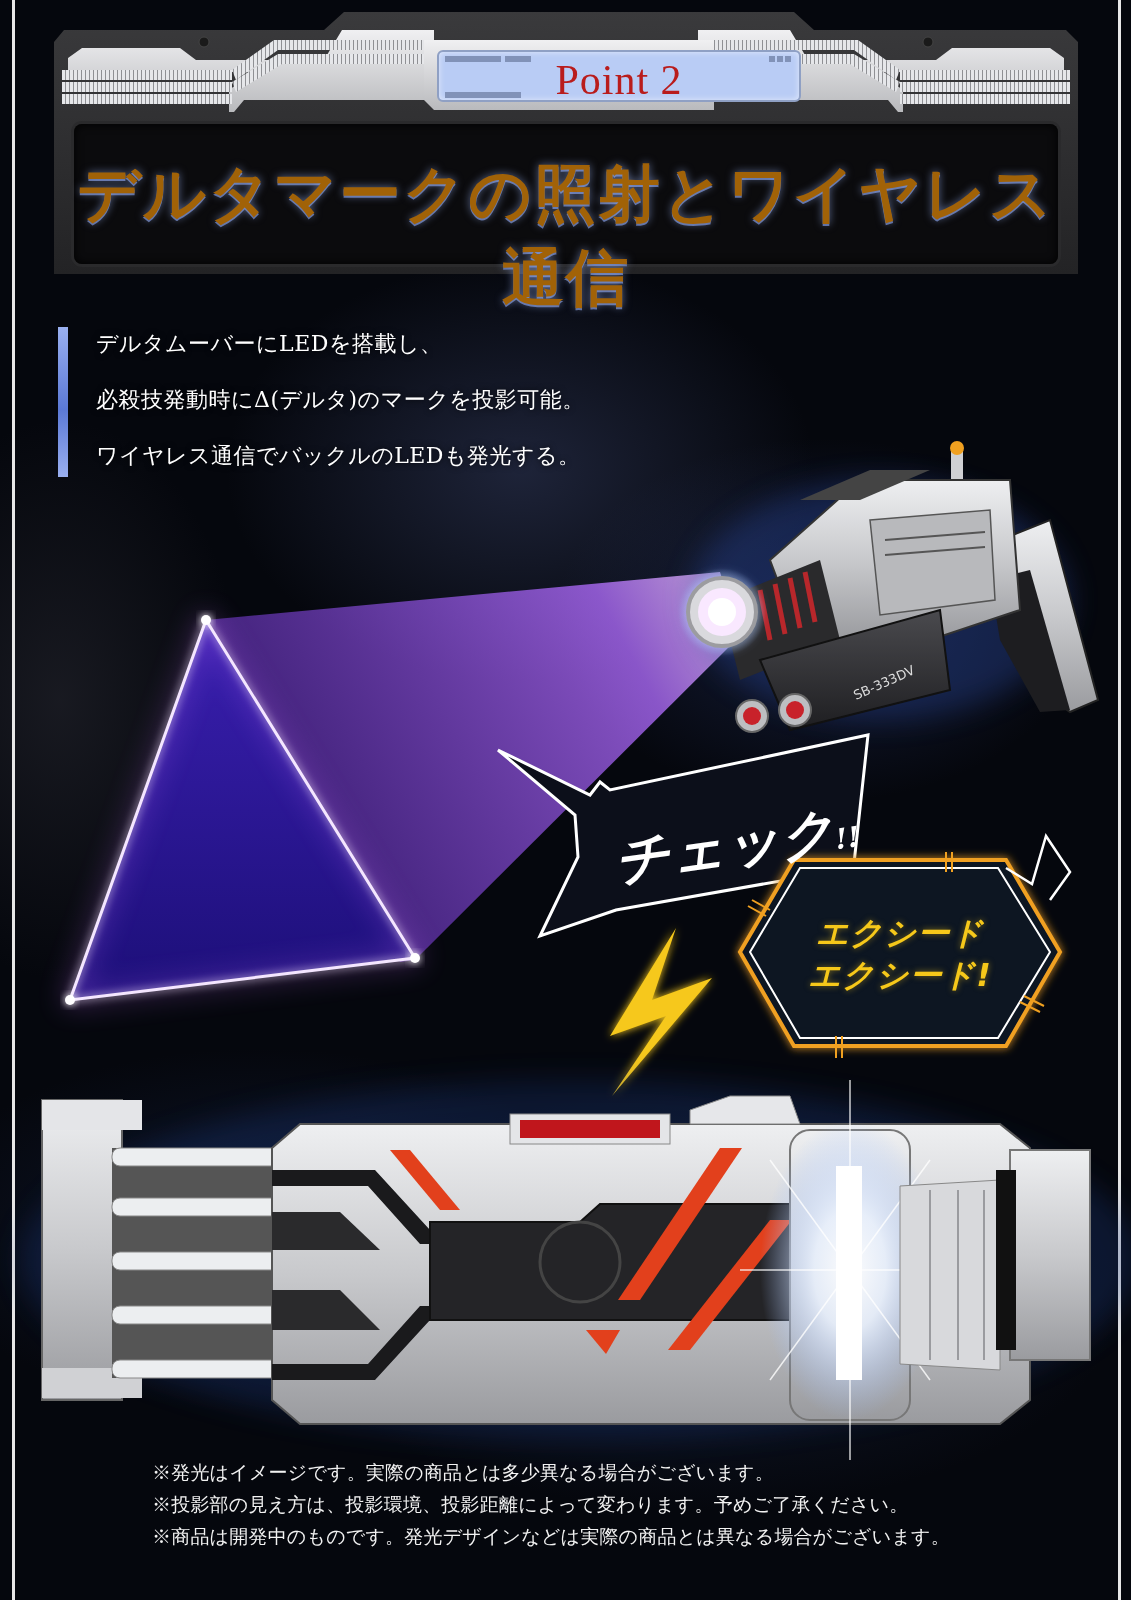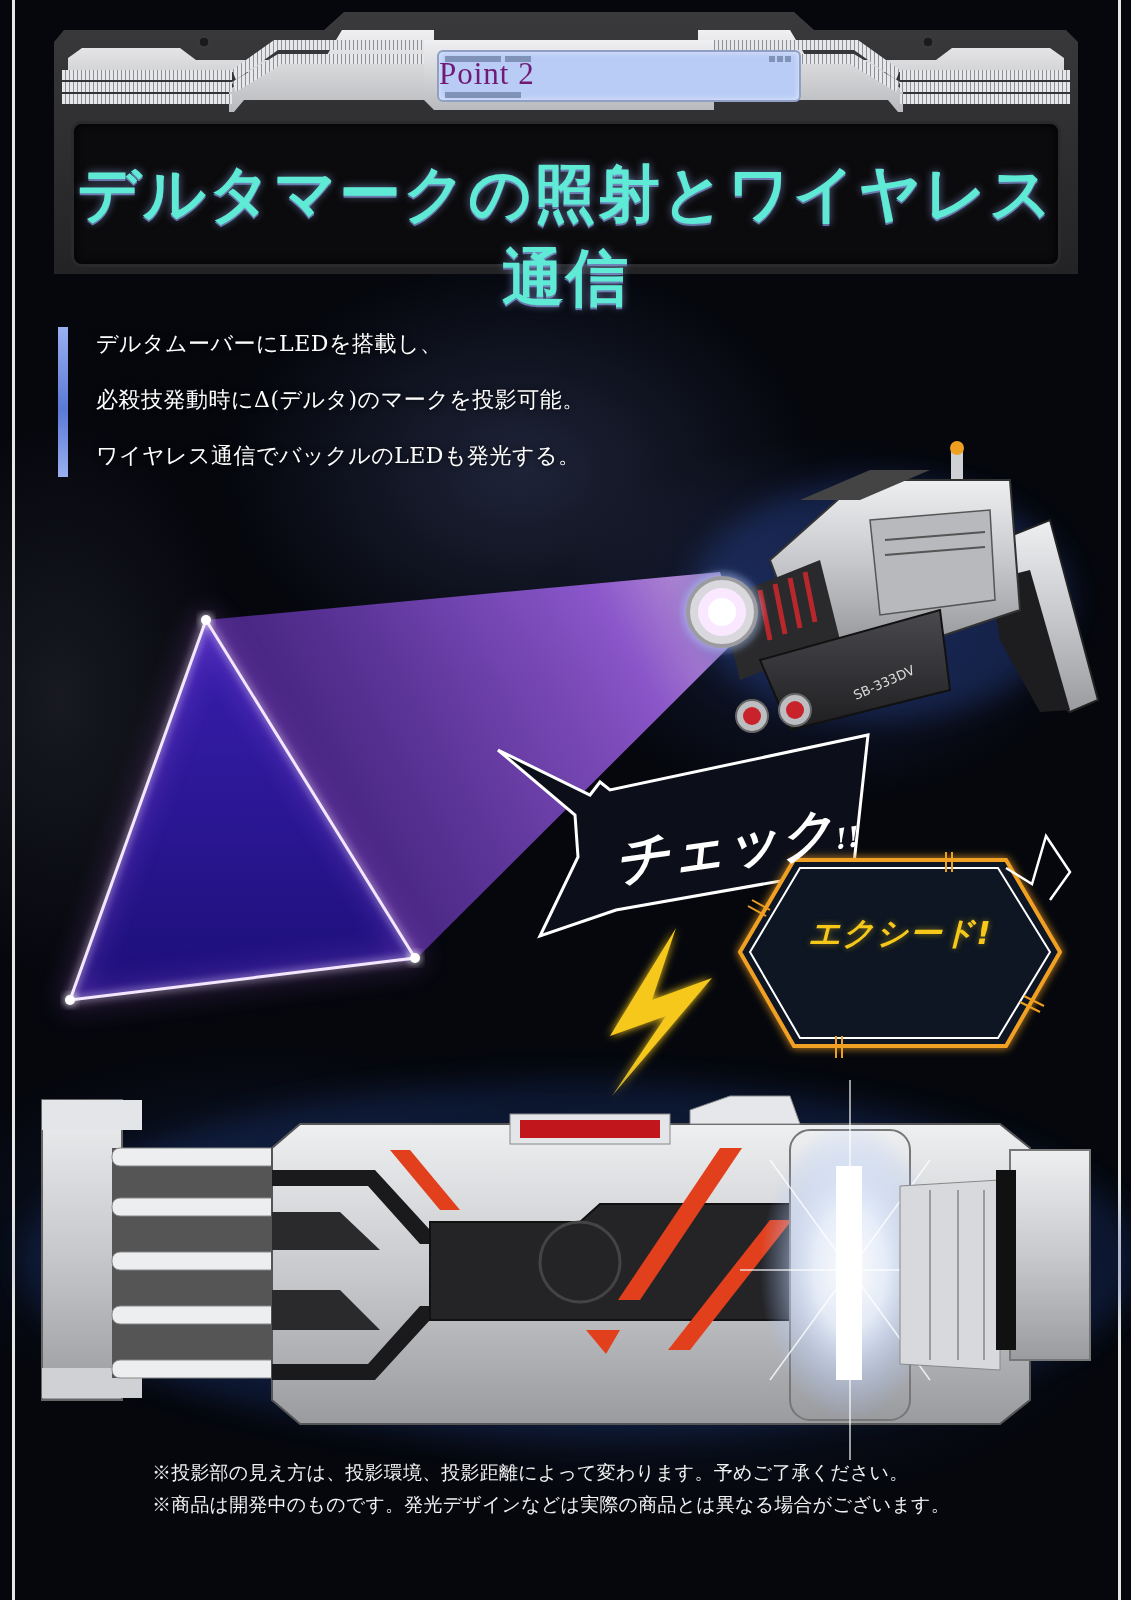--- a/index.html
+++ b/index.html
@@ -23,33 +23,33 @@
   
   .plate { position: absolute; left: 54px; top: 12px; width: 1024px; height: 262px; }
   .plate svg { position: absolute; left: 0; top: 0; }
   .point-screen {
     position: absolute; left: 383px; top: 38px; width: 364px; height: 52px;
     background: #b9ccf5; border: 2px solid #8fa0c4; border-radius: 6px;
     box-shadow: inset 0 0 6px rgba(255,255,255,0.6);
   }
   .point-screen .bar { position: absolute; background: #8192b8; height: 6px; }
   .point-label {
-    position: absolute; left: 0; right: 0; top: 4px; 
-    font-family: "Liberation Serif", "DejaVu Serif", serif; font-size: 31px; color: #701a75;
+    position: absolute; left: 0; right: 0; top: 4px; text-align: center;
+    font-family: "Liberation Serif", "DejaVu Serif", serif; font-size: 42px; color: #b91c1c;
     letter-spacing: 1px;
   }
   .title-panel {
     position: absolute; left: 20px; top: 112px; width: 984px; height: 140px;
     background: #0b0b0d; border-radius: 8px;
     box-shadow: inset 0 0 10px #000, 0 0 0 3px #2a2a2c;
   }
   .title-text {
     position: absolute; left: 0; right: 0; top: 28px; text-align: center;
     font-family: "DejaVu Serif", serif; font-size: 62px; font-weight: bold;
-    color: #5eead4; letter-spacing: 2px;
+    color: #a16207; letter-spacing: 2px;
     text-shadow: 0 0 8px rgba(160,185,255,0.55), 0 2px 0 #5a6a9a;
   }
 
   
   .intro-bar {
     position: absolute; left: 58px; top: 327px; width: 10px; height: 150px;
     background: linear-gradient(#9ab0f0, #5b79d6 55%, #9ab0f0);
   }
   .intro-lines { position: absolute; left: 96px; top: 316px; }
   .intro-line {
@@ -318,20 +318,22 @@
       </g>
       <rect x="1010" y="1150" width="80" height="210" fill="url(#metal)" stroke="#777" stroke-width="2"></rect>
       <rect x="996" y="1170" width="20" height="180" fill="#111"></rect>
     </g>
   </svg>
 
   <div class="speech-text">
     <span>チェック</span><span class="bang">!!</span>
   </div>
   <div class="charge-text">
+    <div>エクシード</div>
     <div>エクシード!</div>
   </div>
 
   <div class="notes">
+    <div class="note">※発光はイメージです。実際の商品とは多少異なる場合がございます。</div>
     <div class="note">※投影部の見え方は、投影環境、投影距離によって変わります。予めご了承ください。</div>
     <div class="note">※商品は開発中のものです。発光デザインなどは実際の商品とは異なる場合がございます。</div>
   </div>
 </div>
 
 </body></html>

